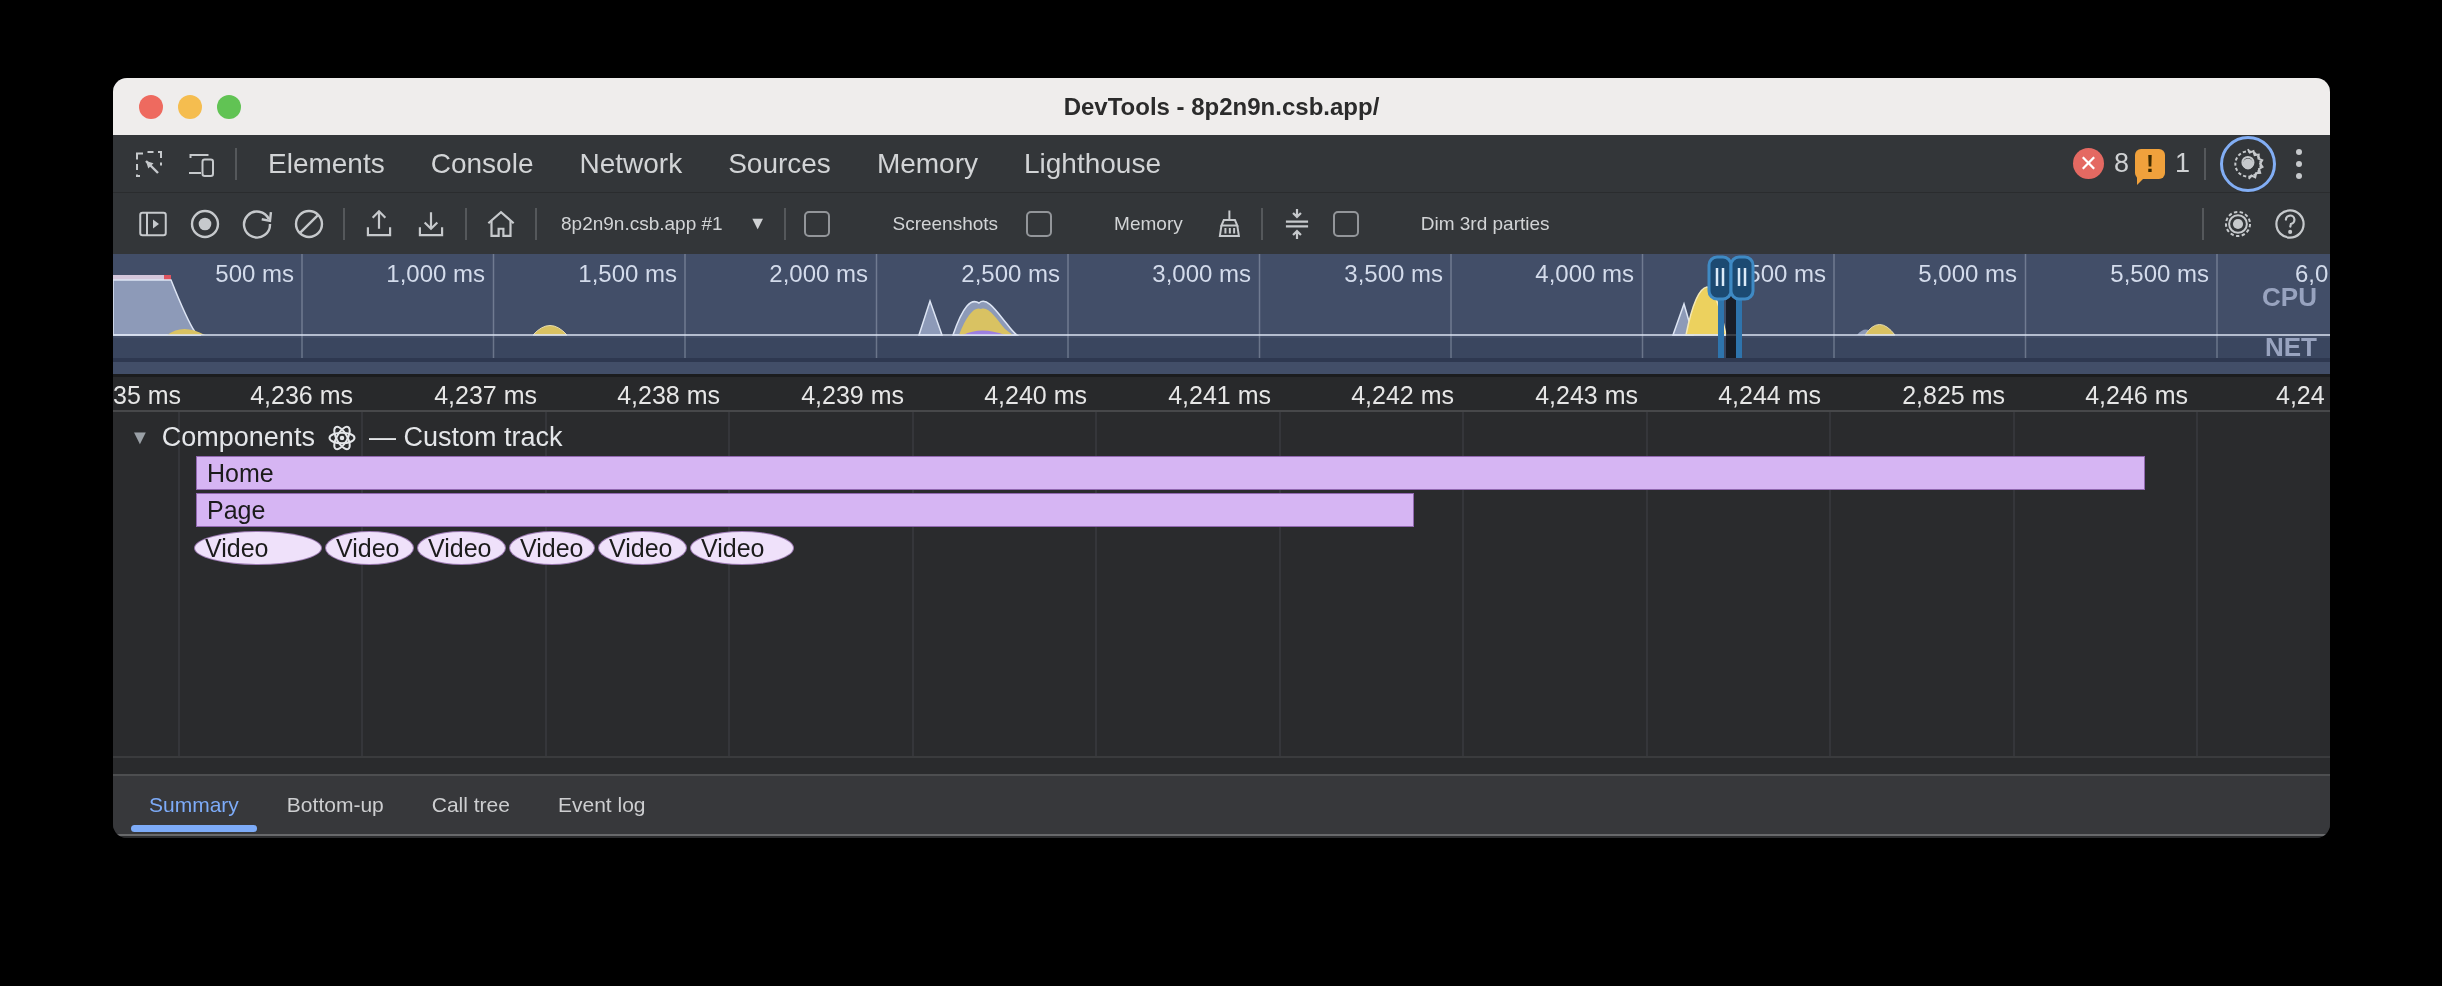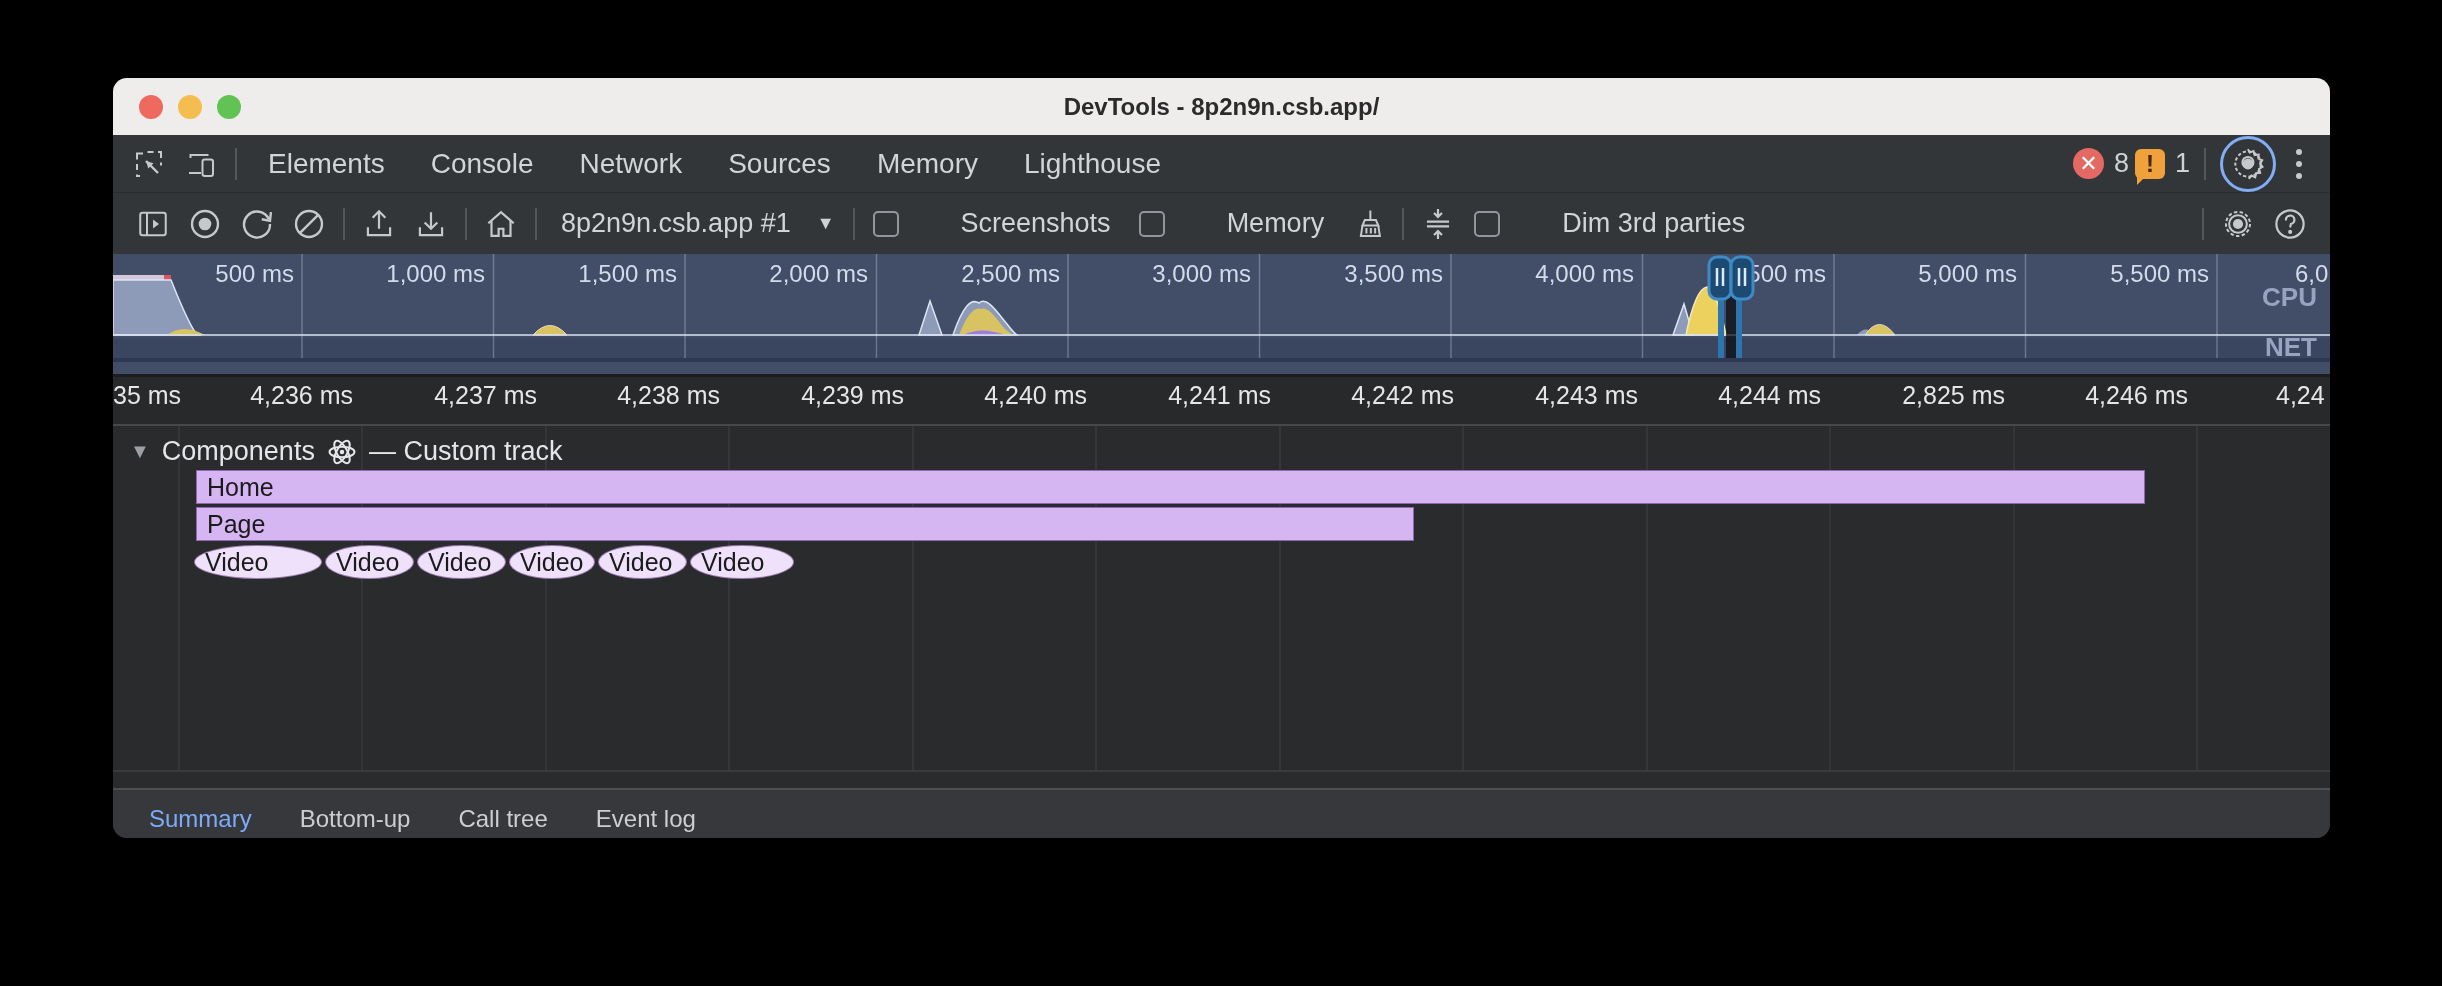--- a/index.html
+++ b/index.html
@@ -30,51 +30,51 @@
   .err-icon { width:31px; height:31px; border-radius:50%; background:#e46962; color:#fff; font-size:22px; display:flex; align-items:center; justify-content:center; font-weight:bold; }
   .warn-icon { width:30px; height:30px; border-radius:6px; background:#f0a13c; color:#3c2a00; font-size:24px; font-weight:bold; display:flex; align-items:center; justify-content:center; position:relative; }
   .warn-icon:after { content:""; position:absolute; left:2px; bottom:-6px; border:6px solid transparent; border-top-color:#f0a13c; border-left-color:#f0a13c; }
   .badge-count { font-size:27px; color:#cfd1d3; }
   .gear-ring { width:56px; height:56px; border-radius:50%; border:3px solid #82aef5; display:flex; align-items:center; justify-content:center; margin:0 6px; }
   .kebab { display:flex; flex-direction:column; gap:6px; padding:0 14px; }
   .kebab i { width:6px; height:6px; border-radius:50%; background:#c6c9cc; }
 
   
   .toolbar { height:62px; background:#333639; border-top:1px solid #2a2c2e; display:flex; align-items:center; padding:0 14px; }
-  .tool-label { font-size:27px; color:#d2d4d6; }
+  .tool-label { font-size:19px; color:#d2d4d6; }
   .dd { display:flex; align-items:center; gap:26px; padding:0 10px 0 16px; }
   .dd .caret { font-size:18px; color:#cfd1d3; }
   .checkbox { width:26px; height:26px; border:2.5px solid #93969a; border-radius:5px; margin-right:14px; flex:0 0 auto; }
   .cb-wrap { display:flex; align-items:center; margin:0 18px 0 10px;gap:48px; }
   svg.tool { display:block; }
   svg.tool * { vector-effect:non-scaling-stroke; }
 
   
   .overview { position:relative; height:120px; background:#424e68; }
 
   
-  .msruler { position:relative; height:52px; background:#28292b; border-bottom:2px solid #47484a; border-top:3px solid #1b1c1e; }
+  .msruler { position:relative; height:38px; background:#28292b; border-bottom:2px solid #47484a; border-top:3px solid #1b1c1e; }
   .mstick { position:absolute; top:4px; font-size:25px; color:#e6e6e6; transform:translateX(-100%); white-space:nowrap; }
   .mstick.noflip { transform:none; }
 
   
   .trackarea { position:relative; height:346px; background:#2a2b2d; overflow:hidden; }
   .gridline { position:absolute; top:0; bottom:0; width:2px; background:rgba(200,215,235,.07); }
   .track-bottom-line { position:absolute; left:0; right:0; top:344px; height:2px; background:#3a3b3d; }
   .track-title { position:absolute; left:17px; top:10px; display:flex; align-items:center; gap:12px; font-size:27px; color:#e4e6e9; }
   .tri { font-size:20px; color:#9aa0a6; }
   .bar { position:absolute; height:34px; display:flex; align-items:center; padding-left:10px; font-size:25px; color:#1b1b1b; border:1px solid rgba(90,40,120,.55); overflow:hidden; white-space:nowrap; }
   .bar.deep  { background:#d6b5f3; }
   .bar.light { background:#efe1fa; }
 
   .bottomgap { height:16px; background:#2a2b2d; }
 
   
   .bottomtabs { height:62px; background:#37383b; border-top:2px solid #4d4e50; border-bottom:2px solid #68696b; display:flex; align-items:center; padding:0 12px; }
-  .btab { font-size:24px; color:#cdced0; padding:0 24px; height:100%; display:flex; align-items:center; position:relative; }
+  .btab { font-size:21px; color:#cdced0; padding:0 24px; height:100%; display:flex; align-items:center; position:relative; }
   .btab.selected { color:#7dabf8; }
   .btab.selected .underline { position:absolute; left:6px; right:6px; bottom:2px; height:7px; border-radius:7px; background:#7dabf8; }
   .bottomstrip { height:12px; background:#2a2b2d; }
 
   .ov-text { font-size:24px; fill:#d3dbeb; }
   .ov-side { font-size:26px; font-weight:bold; fill:#98a3bf; }
 </style>
 </head>
 <body>
 

